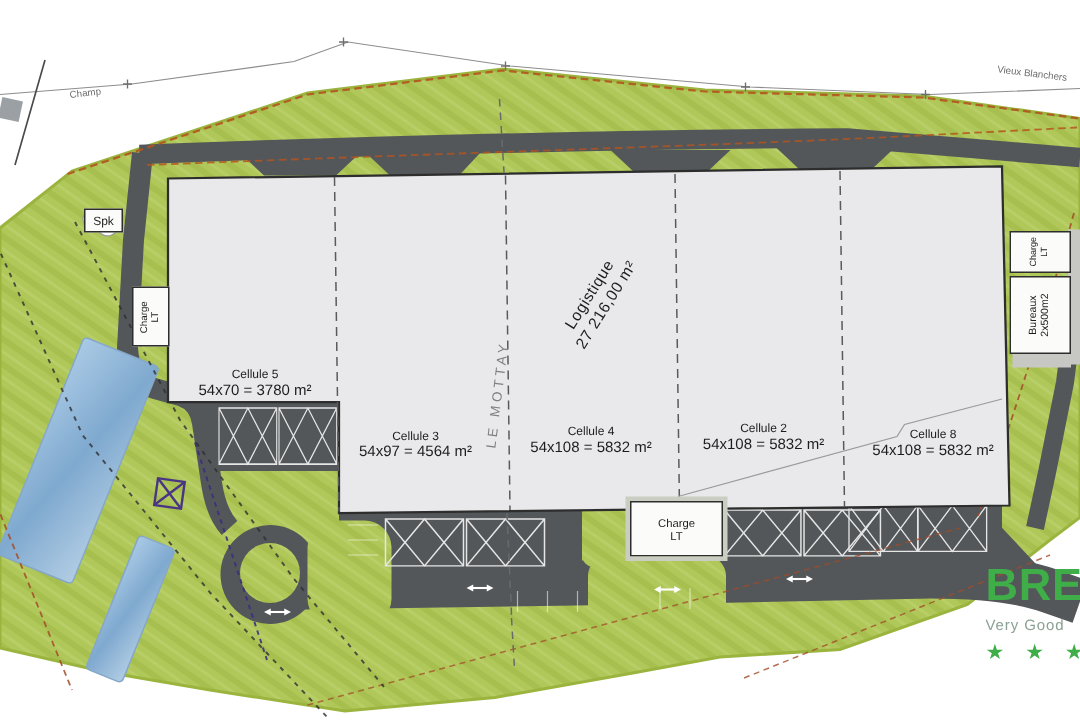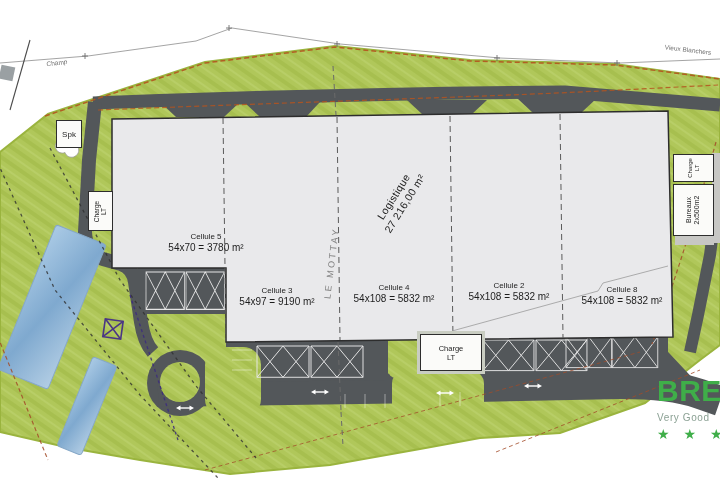--- a/index.html
+++ b/index.html
@@ -145,27 +145,27 @@
 
 <div class="lbl tiny" style="left:57px;top:63px;transform:translate(-50%,-50%) rotate(-7deg);">Champ</div>
 <div class="lbl tiny" style="left:688px;top:50px;transform:translate(-50%,-50%) rotate(7deg);">Vieux Blanchers</div>
 <div class="lbl rot83" style="left:332px;top:263px;">LE MOTTAY</div>
 
 <div class="lbl rot58" style="left:399px;top:200px;">
   <div>Logistique</div>
   <div>27 216,00 m²</div>
 </div>
 
-<div class="lbl" style="left:170px;top:243px;margin-left:36px;">
+<div class="lbl" style="left:170px;top:256px;">
   <div>Cellule 5</div>
   <div class="dims">54x70 = 3780 m²</div>
 </div>
 <div class="lbl" style="left:277px;top:297px;">
   <div>Cellule 3</div>
-  <div class="dims">54x97 = 9190 m²</div>
+  <div class="dims">54x97 = 4564 m²</div>
 </div>
 <div class="lbl" style="left:394px;top:294px;">
   <div>Cellule 4</div>
   <div class="dims">54x108 = 5832 m²</div>
 </div>
 <div class="lbl" style="left:509px;top:292px;">
   <div>Cellule 2</div>
   <div class="dims">54x108 = 5832 m²</div>
 </div>
 <div class="lbl" style="left:622px;top:296px;">
@@ -194,21 +194,21 @@
   </div>
 </div>
 
 <div class="box pad-frame" style="left:420px;top:334px;width:62px;height:37px;">
   <div class="hlines">
     <span style="display:block">Charge</span>
     <span style="display:block">LT</span>
   </div>
 </div>
 
-<div class="box" style="left:56px;top:120px;width:26px;height:28px;font-size:8px;">Spk</div>
+<div class="box" style="left:56px;top:139px;width:26px;height:16px;font-size:8px;">Spk</div>
 
 <div class="breeam">
   <div class="brand">BREEAM</div>
   <div class="rating">Very Good</div>
   <div class="stars">★ ★ ★</div>
 </div>
 
 </div>
 
 </body></html>

